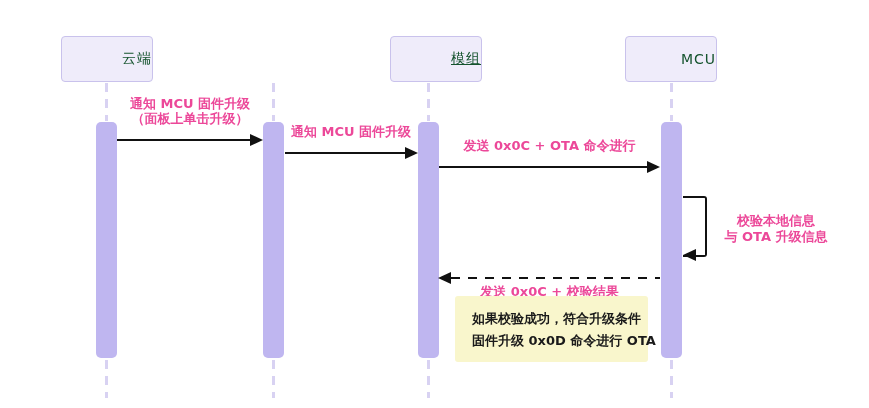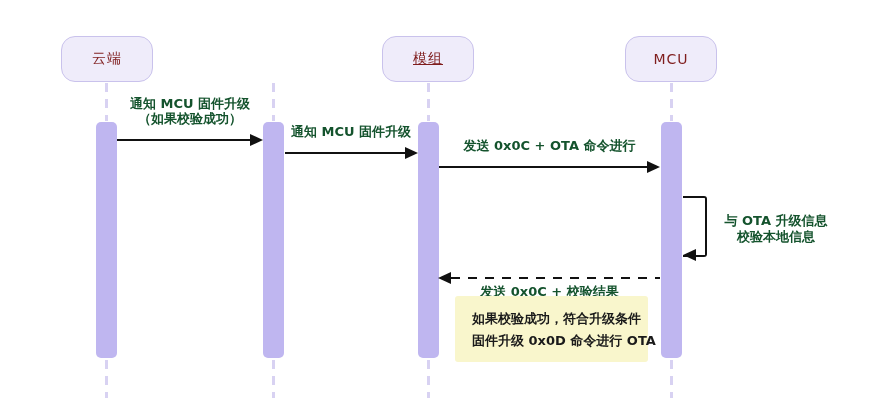--- a/index.html
+++ b/index.html
@@ -3,23 +3,23 @@
 <meta charset="utf-8">
 <style>
   html,body{margin:0;padding:0;background:#ffffff;}
   .canvas{
     position:relative;width:869px;height:408px;background:#ffffff;
     font-family:"DejaVu Sans","Liberation Sans",sans-serif;overflow:hidden;
   }
   
   .actor-box{
     position:absolute;top:36px;width:92px;height:46px;box-sizing:border-box;
-    background:#efecfa;border:1.5px solid #c9c2ec;border-radius:14px;
-    display:flex;align-items:center;justify-content:center;
-    font-size:14px;color:#7f1d1d;letter-spacing:1px;
+    background:#efecfa;border:1.5px solid #c9c2ec;border-radius:4px;
+    display:flex;align-items:center;justify-content:flex-end;
+    font-size:14px;color:#14532d;letter-spacing:1px;
   }
   
   .lifeline{
     position:absolute;width:3px;
     background:repeating-linear-gradient(to bottom,#d8d2f2 0 9px,transparent 9px 16px);
   }
   
   .activation{
     position:absolute;top:122px;width:21px;height:236px;
     background:#bfb6f0;border-radius:5px;
@@ -31,21 +31,21 @@
   }
   .head-right{
     position:absolute;width:0;height:0;
     border-left:13px solid #111111;border-top:6px solid transparent;border-bottom:6px solid transparent;
   }
   .head-left{
     position:absolute;width:0;height:0;
     border-right:13px solid #111111;border-top:6px solid transparent;border-bottom:6px solid transparent;
   }
   .msg-label{
-    position:absolute;font-size:13px;font-weight:bold;color:#14532d;
+    position:absolute;font-size:13px;font-weight:bold;color:#ec4899;
     line-height:15px;text-align:center;white-space:nowrap;
   }
   
   .self-bracket{
     position:absolute;box-sizing:border-box;
     border-top:2px solid #111111;border-right:2px solid #111111;border-bottom:2px solid #111111;
     border-top-right-radius:3px;border-bottom-right-radius:3px;
   }
   
   .note{
@@ -63,58 +63,58 @@
     <span>云端</span>
   </div>
   <div class="lifeline" style="left:105px;top:83px;height:38px;"></div>
   <div class="activation" style="left:96px;"></div>
   <div class="lifeline" style="left:105px;top:360px;height:38px;"></div>
 
   <div class="lifeline" style="left:272px;top:83px;height:38px;"></div>
   <div class="activation" style="left:263px;"></div>
   <div class="lifeline" style="left:272px;top:360px;height:38px;"></div>
 
-  <div class="actor-box" style="left:382px;text-decoration:underline;">
+  <div class="actor-box" style="left:390px;text-decoration:underline;">
     <span>模组</span>
   </div>
   <div class="lifeline" style="left:427px;top:83px;height:38px;"></div>
   <div class="activation" style="left:418px;"></div>
   <div class="lifeline" style="left:427px;top:360px;height:38px;"></div>
 
   <div class="actor-box" style="left:625px;">
     <span>MCU</span>
   </div>
   <div class="lifeline" style="left:670px;top:83px;height:38px;"></div>
   <div class="activation" style="left:661px;"></div>
   <div class="lifeline" style="left:670px;top:360px;height:38px;"></div>
 
   <div class="msg-label" style="left:100px;top:96px;width:180px;">
     <div>通知 MCU 固件升级</div>
-    <div>（如果校验成功）</div>
+    <div>（面板上单击升级）</div>
   </div>
   <div class="msg-line" style="left:117px;top:139px;width:134px;"></div>
   <div class="head-right" style="left:250px;top:134px;"></div>
 
   <div class="msg-label" style="left:261px;top:124px;width:180px;">
     <div>通知 MCU 固件升级</div>
   </div>
   <div class="msg-line" style="left:285px;top:152px;width:121px;"></div>
   <div class="head-right" style="left:405px;top:147px;"></div>
 
   <div class="msg-label" style="left:439px;top:138px;width:221px;">
     <div>发送 0x0C + OTA 命令进行</div>
   </div>
   <div class="msg-line" style="left:439px;top:166px;width:209px;"></div>
   <div class="head-right" style="left:647px;top:161px;"></div>
 
   <div class="self-bracket" style="left:683px;top:196px;width:24px;height:61px;"></div>
   <div class="head-left" style="left:683px;top:249px;"></div>
   <div class="msg-label" style="left:690px;top:213px;width:172px;line-height:16px;">
+    <div>校验本地信息</div>
     <div>与 OTA 升级信息</div>
-    <div>校验本地信息</div>
   </div>
 
   <div class="msg-label" style="left:449px;top:248px;width:201px;margin-top:36px;">
     <div>发送 0x0C + 校验结果</div>
   </div>
   <div class="msg-line dashed" style="left:451px;top:277px;width:209px;"></div>
   <div class="head-left" style="left:438px;top:272px;"></div>
 
   <div class="note">
     <div>如果校验成功，符合升级条件</div>

